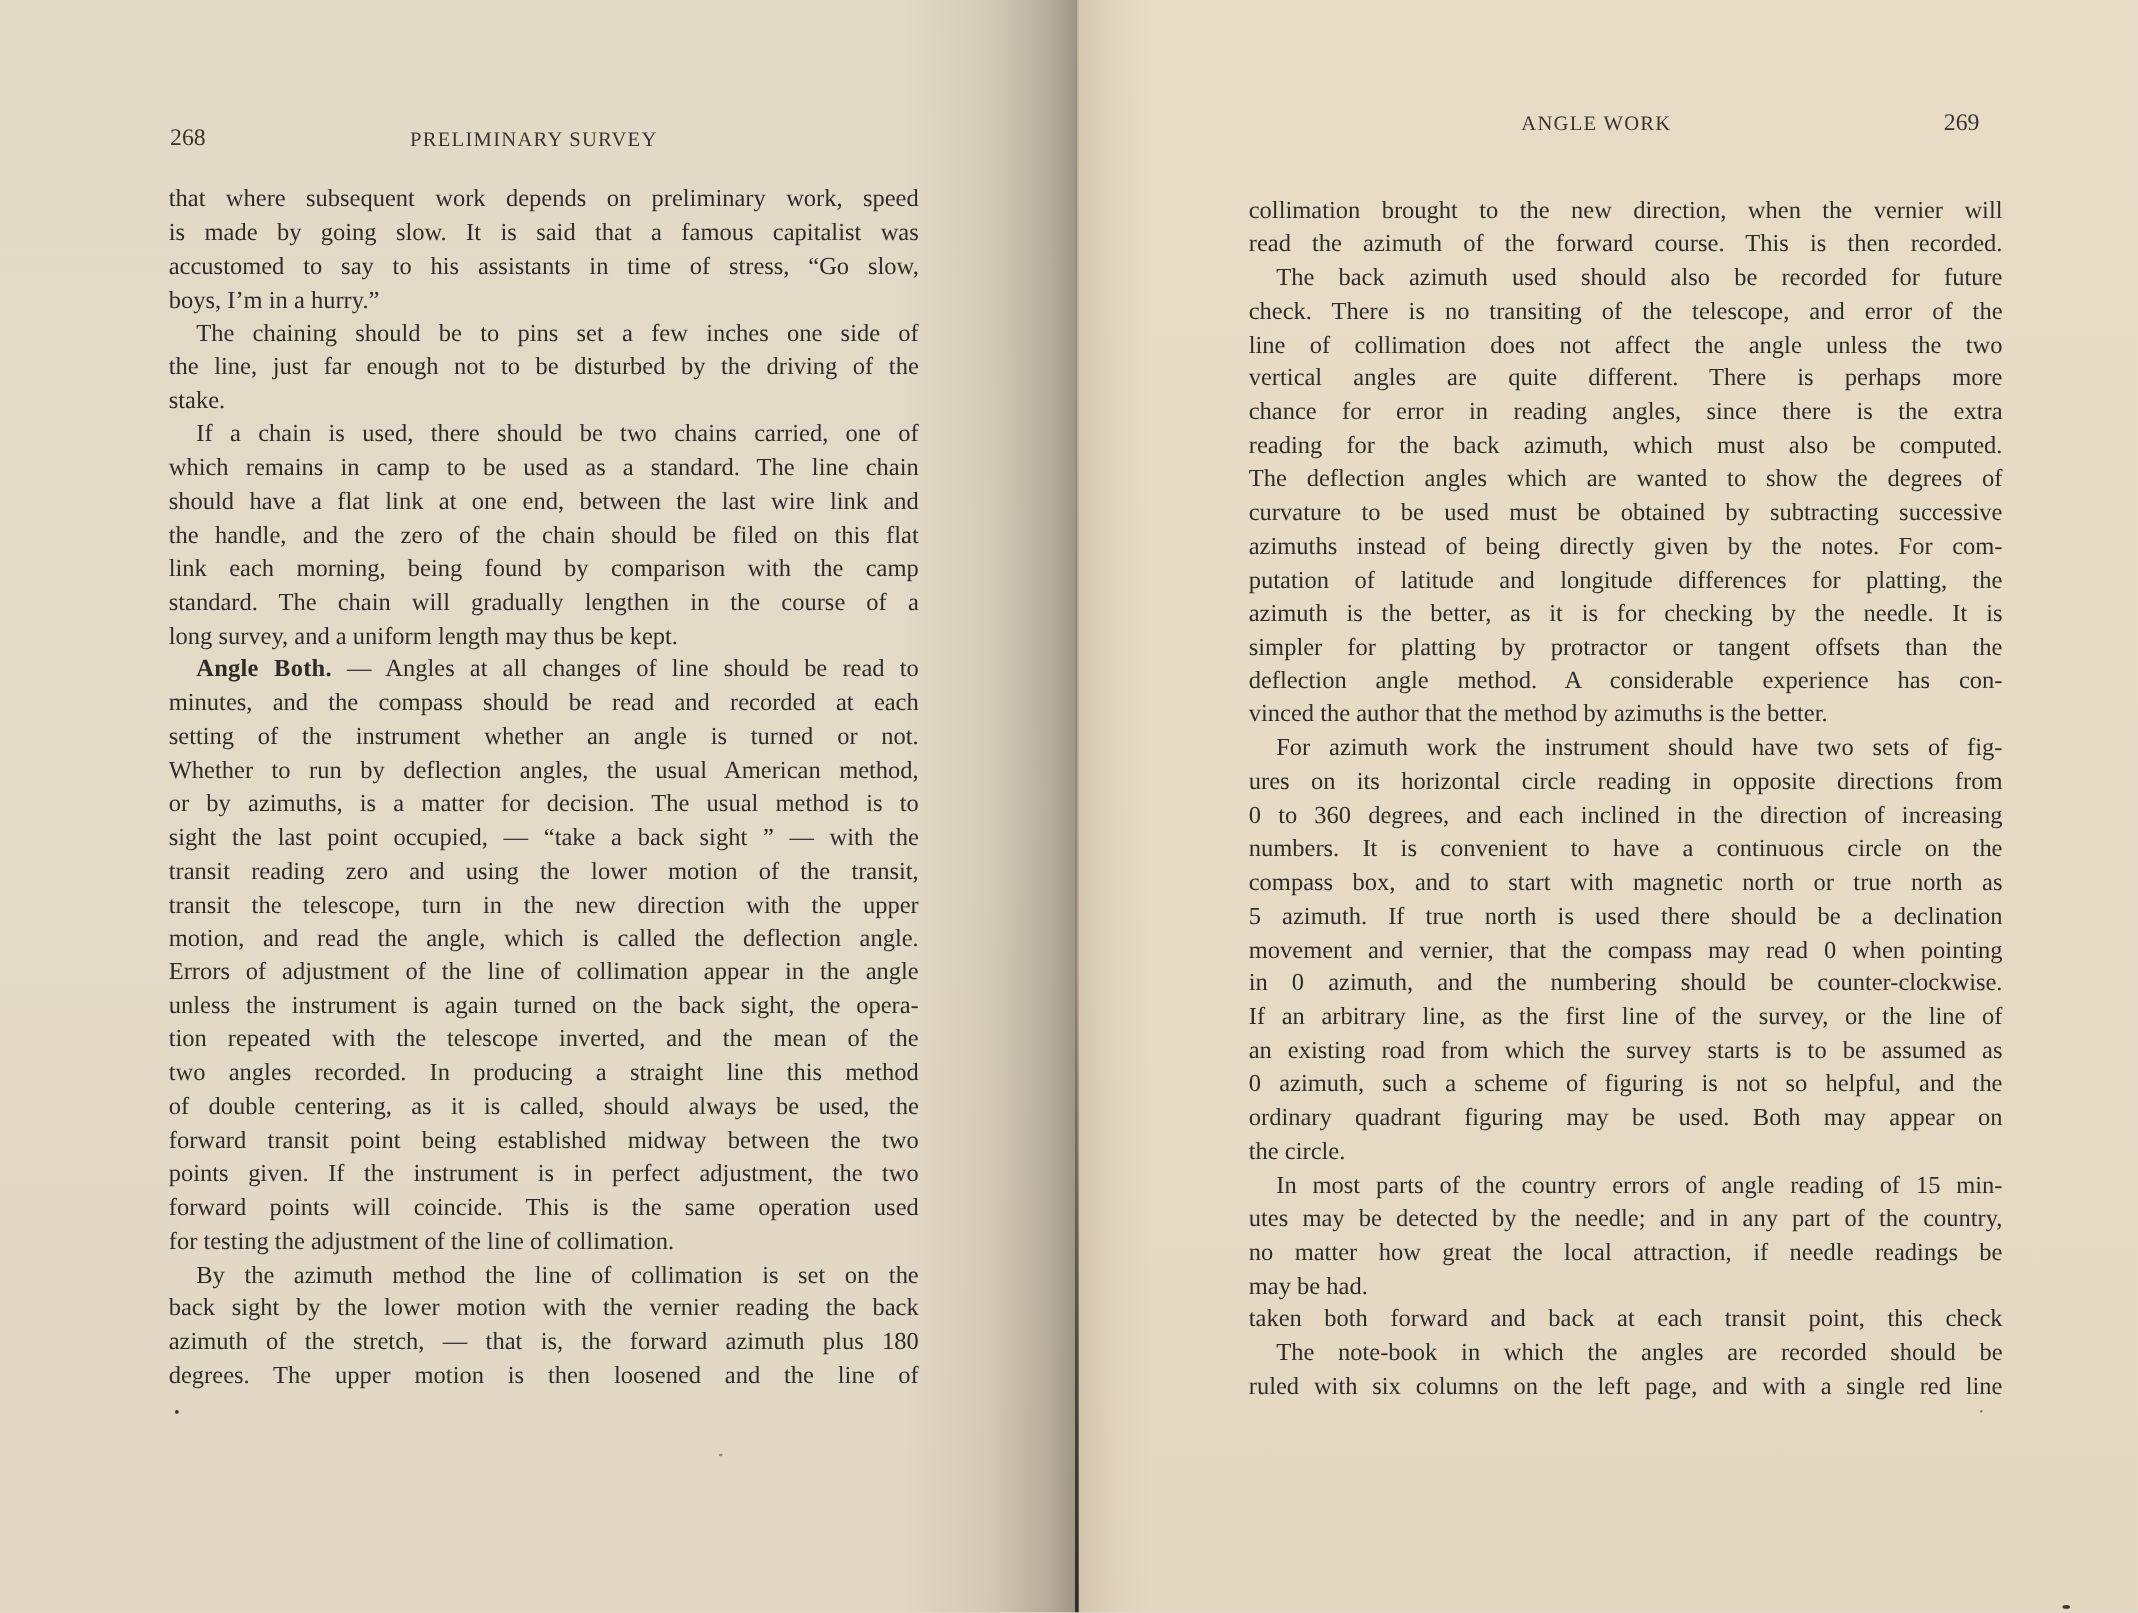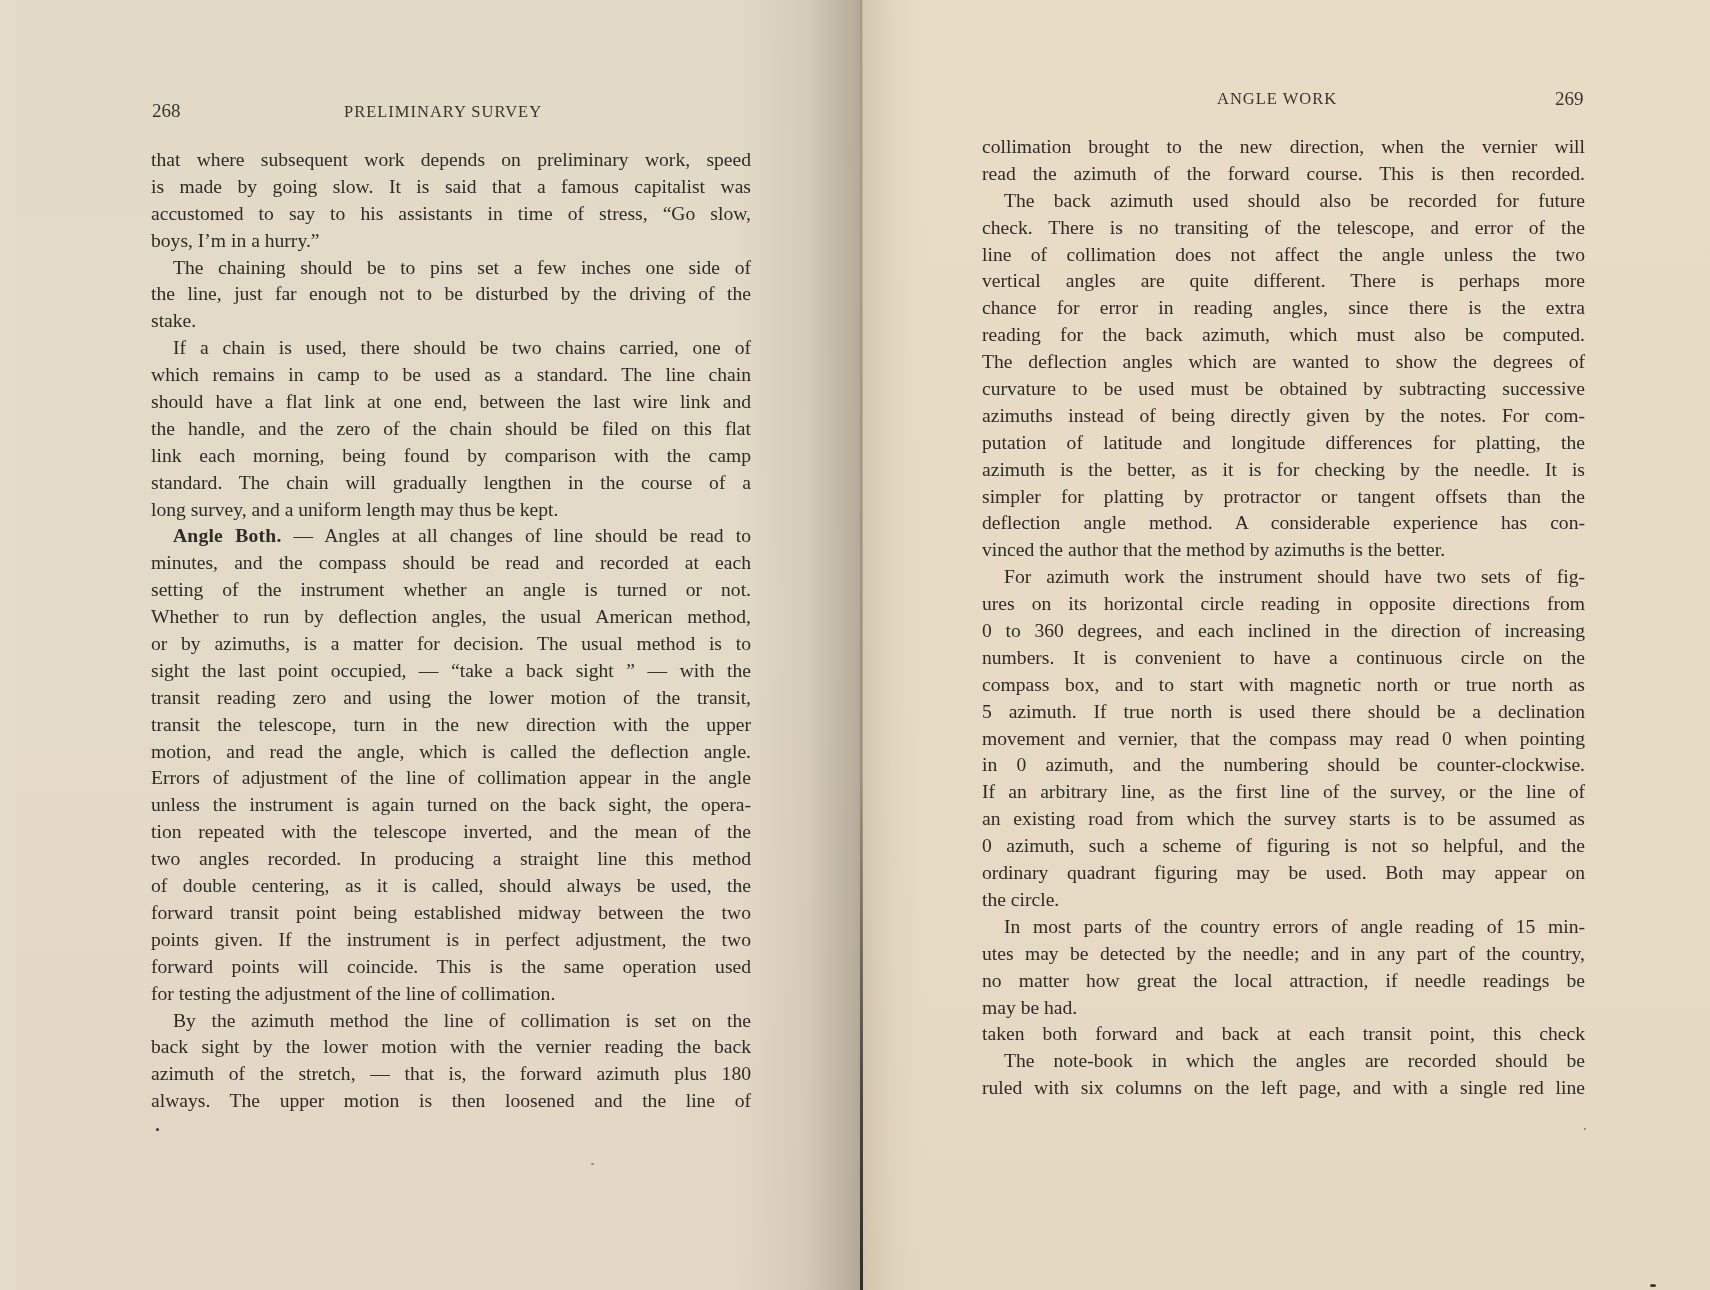--- a/index.html
+++ b/index.html
@@ -5,21 +5,21 @@
   html, body { margin: 0; padding: 0; }
   body {
     width: 1710px; height: 1290px; overflow: hidden; position: relative;
     background: #e6dccb;
     font-family: "Liberation Serif", "DejaVu Serif", serif;
     color: #2e2a25;
   }
   .spread { position: absolute; inset: 0; }
   .page { position: absolute; top: 0; height: 1290px; }
   .page-left {
-    left: 16px; width: 862px;
+    left: 0; width: 862px;
     background:
       linear-gradient(to right, rgba(0,0,0,0) 0px, rgba(0,0,0,0) 720px, rgba(90,80,60,0.10) 790px, rgba(70,60,45,0.28) 840px, rgba(60,50,40,0.40) 860px),
       linear-gradient(to bottom, #e3d9c7, #e4dac8 50%, #e2d7c4);
   }
   .page-right {
     left: 862px; width: 996px;
     background:
       linear-gradient(to right, rgba(120,100,70,0.18) 0px, rgba(120,100,70,0.05) 30px, rgba(0,0,0,0) 60px),
       linear-gradient(to bottom, #e8dcc6, #e7dbc5 50%, #e5d8c2);
   }
@@ -83,29 +83,29 @@
         <span class="line"><span>tion repeated with the telescope inverted, and the mean of the</span></span>
         <span class="line"><span>two angles recorded.  In producing a straight line this method</span></span>
         <span class="line"><span>of double centering, as it is called, should always be used, the</span></span>
         <span class="line"><span>forward transit point being established midway between the two</span></span>
         <span class="line"><span>points given.  If the instrument is in perfect adjustment, the two</span></span>
         <span class="line"><span>forward points will coincide.  This is the same operation used</span></span>
         <span class="line last"><span>for testing the adjustment of the line of collimation.</span></span>
         <span class="line indent"><span>By the azimuth method the line of collimation is set on the</span></span>
         <span class="line"><span>back sight by the lower motion with the vernier reading the back</span></span>
         <span class="line"><span>azimuth of the stretch, — that is, the forward azimuth plus 180</span></span>
-        <span class="line"><span>always.  The upper motion is then loosened and the line of</span></span>
+        <span class="line"><span>degrees.  The upper motion is then loosened and the line of</span></span>
       </div>
     <span class="speck" style="left:140px; top:1128px; width:3px; height:3px;"></span>
     <span class="speck" style="left:575px; top:1163px; width:3px; height:2px; opacity:0.5;"></span>
   </div>
   <div class="page page-right">
     <div class="running-head" style="left:355px; top:89px;">ANGLE WORK</div>
     <div class="folio" style="left:693px; top:88px;">269</div>
-    <div class="text-block right-block" style="left:120px;" id="right-block">
+    <div class="text-block right-block" style="left:137px;margin-top:22px;" id="right-block">
         <span class="line"><span>collimation brought to the new direction, when the vernier will</span></span>
         <span class="line"><span>read the azimuth of the forward course.  This is then recorded.</span></span>
         <span class="line indent"><span>The back azimuth used should also be recorded for future</span></span>
         <span class="line"><span>check.  There is no transiting of the telescope, and error of the</span></span>
         <span class="line"><span>line of collimation does not affect the angle unless the two</span></span>
         <span class="line"><span>vertical angles are quite different.  There is perhaps more</span></span>
         <span class="line"><span>chance for error in reading angles, since there is the extra</span></span>
         <span class="line"><span>reading for the back azimuth, which must also be computed.</span></span>
         <span class="line"><span>The deflection angles which are wanted to show the degrees of</span></span>
         <span class="line"><span>curvature to be used must be obtained by subtracting successive</span></span>

